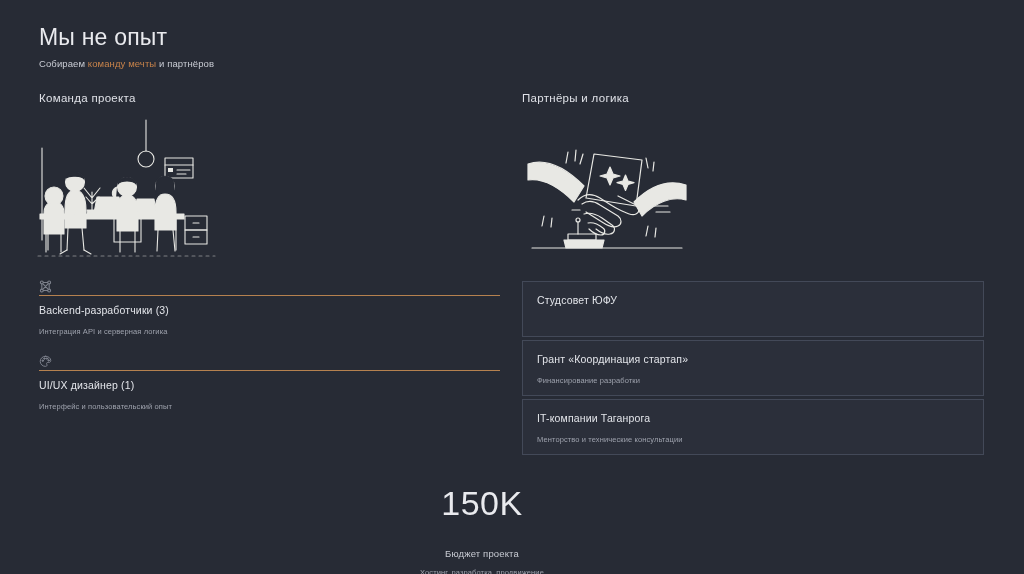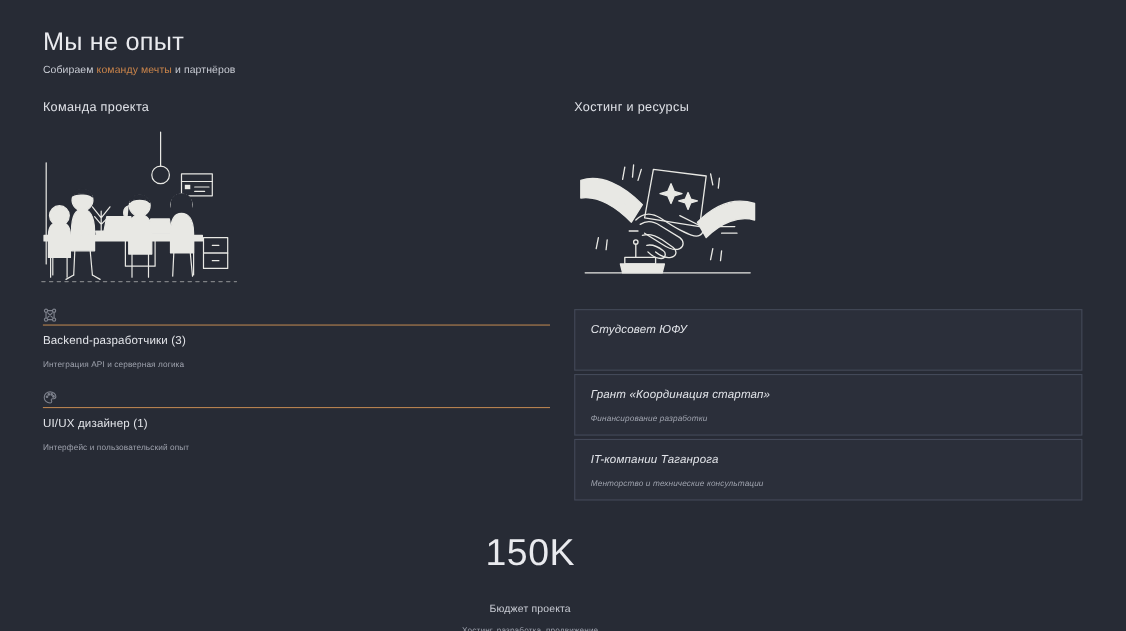--- a/index.html
+++ b/index.html
@@ -49,21 +49,21 @@
   }
   .role-title {
     font-size:10.5px; color:#e3e5ea; letter-spacing:.15px; margin-bottom:11px;
   }
   .role-desc { font-size:7.5px; color:#9ea2ad; letter-spacing:.1px; }
 
   
   .partners { position:absolute; left:522px; top:281px; width:462px; }
   .pcard {
     border:1px solid #434958; background:#2b2f3a;
-    height:56px; margin-bottom:3px; padding:12px 6px 0 14px;font-style:italic;
+    height:56px; margin-bottom:3px; padding:12px 6px 0 14px;
   }
   .pcard:last-child { margin-bottom:0; }
   .pcard-title { font-size:10.5px; color:#e3e5ea; letter-spacing:.15px; margin-bottom:11px; }
   .pcard-desc { font-size:7.5px; color:#9ea2ad; letter-spacing:.1px; }
 
   
   .stat { position:absolute; left:0; top:486px; width:964px; text-align:center; }
   .stat-value {
     font-size:34px; font-weight:400; color:#e9eaee; letter-spacing:.5px; line-height:1;
   }
@@ -74,21 +74,21 @@
 <body>
 
 <div class="slide">
 
   <div class="header">
     <div class="title">Мы не опыт</div>
     <div class="subtitle"><span>Собираем </span><span class="accent">команду мечты</span><span> и партнёров</span></div>
   </div>
 
   <div class="col-head left">Команда проекта</div>
-  <div class="col-head right">Хостинг и ресурсы</div>
+  <div class="col-head right">Партнёры и логика</div>
 
   <div class="illus-left">
     <svg viewBox="0 0 185 145" fill="none" stroke="#e8e8e4" stroke-width="1.1" stroke-linecap="round" stroke-linejoin="round">
 
       <path d="M8 30 L8 122"></path>
 
       <path d="M112 2 L112 33"></path>
       <circle cx="112" cy="41" r="8"></circle>
 
       <rect x="131" y="40" width="28" height="20"></rect>

